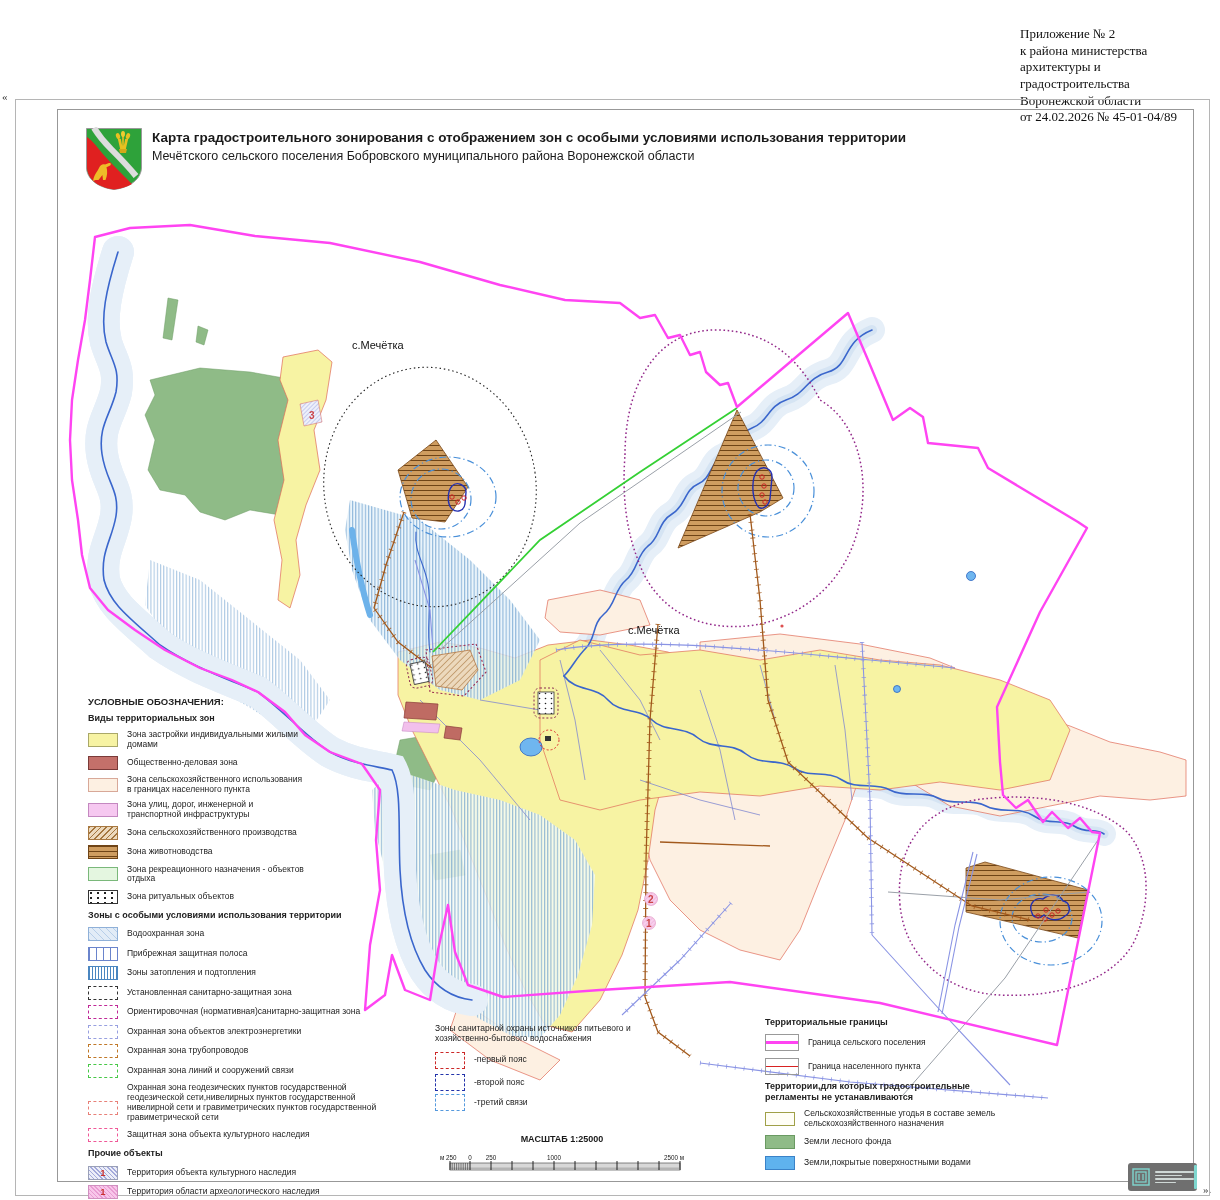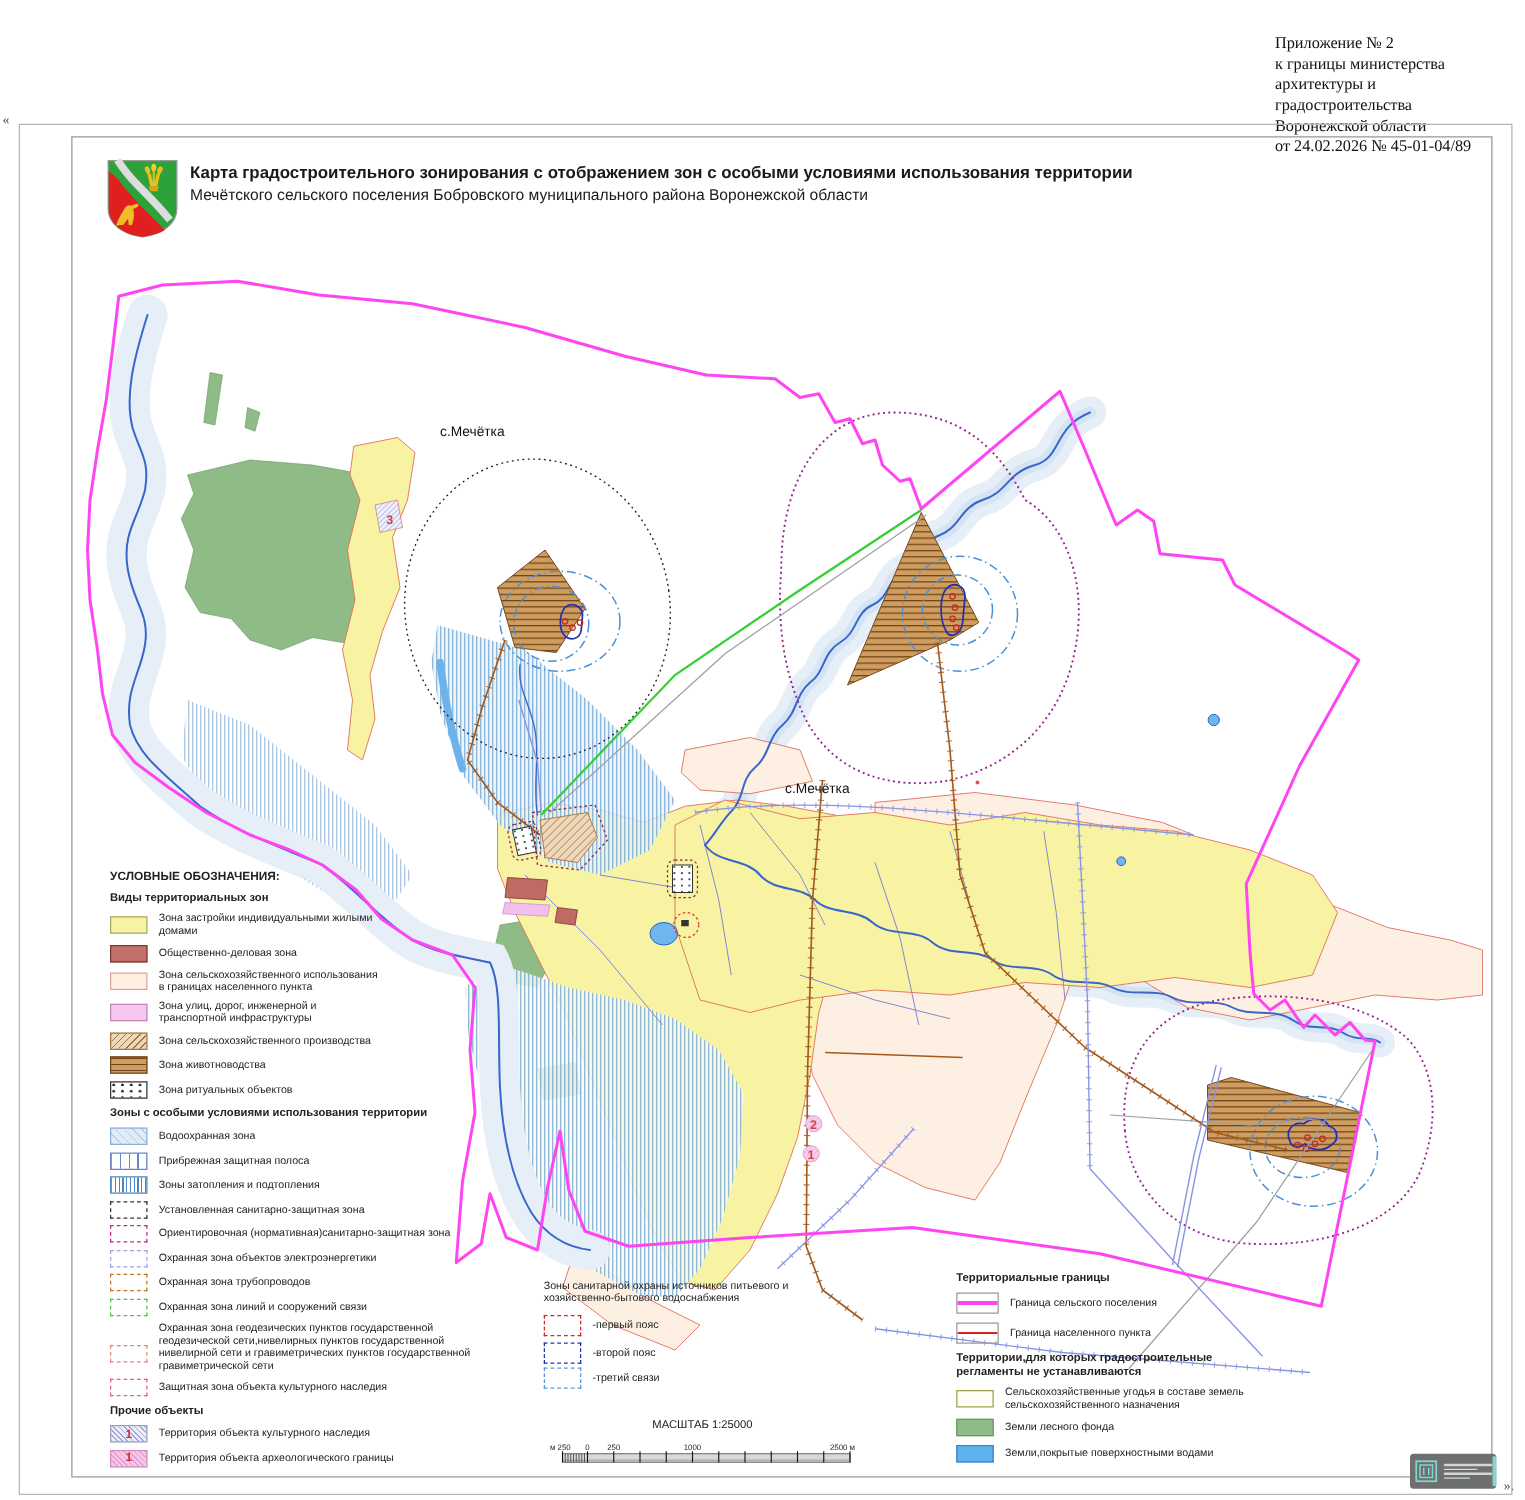--- a/index.html
+++ b/index.html
@@ -69,37 +69,37 @@
   .sw-bndnp{background:linear-gradient(transparent 46%,#d82222 46% 55%,transparent 55%)}
   .sw-noreg-agr{background:#fffef6;border:1px solid #a0a048}
   .sw-forest{background:#8fbb87;border-color:#6a9a62}
   .sw-water{background:#5fb2ee;border-color:#3a82c8}
   
   .legend-main{left:88px;top:696px;width:312px}
   .legend-sanitary{left:435px;top:1024px;width:235px}
   .legend-bounds{left:765px;top:1017px;width:305px}
   
   .scale-wrap{left:432px;top:1134px;width:260px;text-align:center}
-  .scale-title{font-size:9px;font-weight:normal;margin-bottom:8px}
+  .scale-title{font-size:9px;font-weight:bold;margin-bottom:8px}
   
   .stamp{left:1128px;top:1163px;width:69px;height:28px;background:#6f6f6f;border-radius:3px;
          display:flex;align-items:center;gap:4px;padding:2px 3px;box-sizing:border-box}
   .stamp-strip{position:absolute;right:0;top:2px;bottom:2px;width:3px;background:#7fd8d0;border-radius:1px}
   .stamp-lines{display:flex;flex-direction:column;gap:2px;flex:1}
   .stamp-lines i{display:block;height:1.5px;background:#cfd8d6;border-radius:1px}
 </style>
 </head>
 <body>
 
 <div class="abs corner-mark" style="left:2px;top:90px">«</div>
 <div class="abs corner-mark" style="left:1203px;top:1183px">».</div>
 
 <div class="abs annotation">
   <div>Приложение № 2</div>
-  <div>к границы министерства</div>
+  <div>к района министерства</div>
   <div>архитектуры и градостроительства</div>
   <div>Воронежской области</div>
   <div>от 24.02.2026 № 45-01-04/89</div>
 </div>
 
 <div class="abs outer-frame"></div>
 <div class="abs inner-frame"></div>
 
 <svg class="abs logo" viewBox="0 0 58 64">
   <path d="M1.5,1.5 H56.5 V40 C56.5,52 45,60.5 29,62.5 C13,60.5 1.5,52 1.5,40 Z" fill="#2ea23a" stroke="#999" stroke-width="1"></path>
@@ -366,20 +366,24 @@
     </div>
   <div class="lrow">
       <span class="sw sw-agriprod"></span>
       <span class="lbl">Зона сельскохозяйственного производства</span>
     </div>
   <div class="lrow">
       <span class="sw sw-livestock"></span>
       <span class="lbl">Зона животноводства</span>
     </div>
   <div class="lrow">
+      <span class="sw sw-recreation"></span>
+      <span class="lbl lbl-narrow">Зона рекреационного назначения - объектов отдыха</span>
+    </div>
+  <div class="lrow">
       <span class="sw sw-ritual"></span>
       <span class="lbl">Зона ритуальных объектов</span>
     </div>
 
   <p class="lhead2">Зоны  с особыми условиями использования территории</p>
 
   <div class="lrow">
       <span class="sw sw-waterprot"></span>
       <span class="lbl">Водоохранная зона</span>
     </div>
@@ -425,21 +429,21 @@
   <div class="lrow">
     <span class="sw sw-oknterr">
         <span class="badge">1</span>
       </span>
     <span class="lbl">Территория объекта культурного наследия</span>
   </div>
   <div class="lrow">
     <span class="sw sw-arhterr">
         <span class="badge">1</span>
       </span>
-    <span class="lbl">Территория объекта археологического границы</span>
+    <span class="lbl">Территория области археологического наследия</span>
   </div>
 </div>
 
 <div class="abs legend legend-sanitary">
   <div style="margin-bottom:8px">Зоны санитарной охраны источников питьевого и хозяйственно-бытового водоснабжения</div>
   <div class="lrow">
       <span class="sw-belt sw-belt1"></span>
       <span class="lbl">-первый пояс</span>
     </div>
   <div class="lrow" style="margin-bottom:3px">

